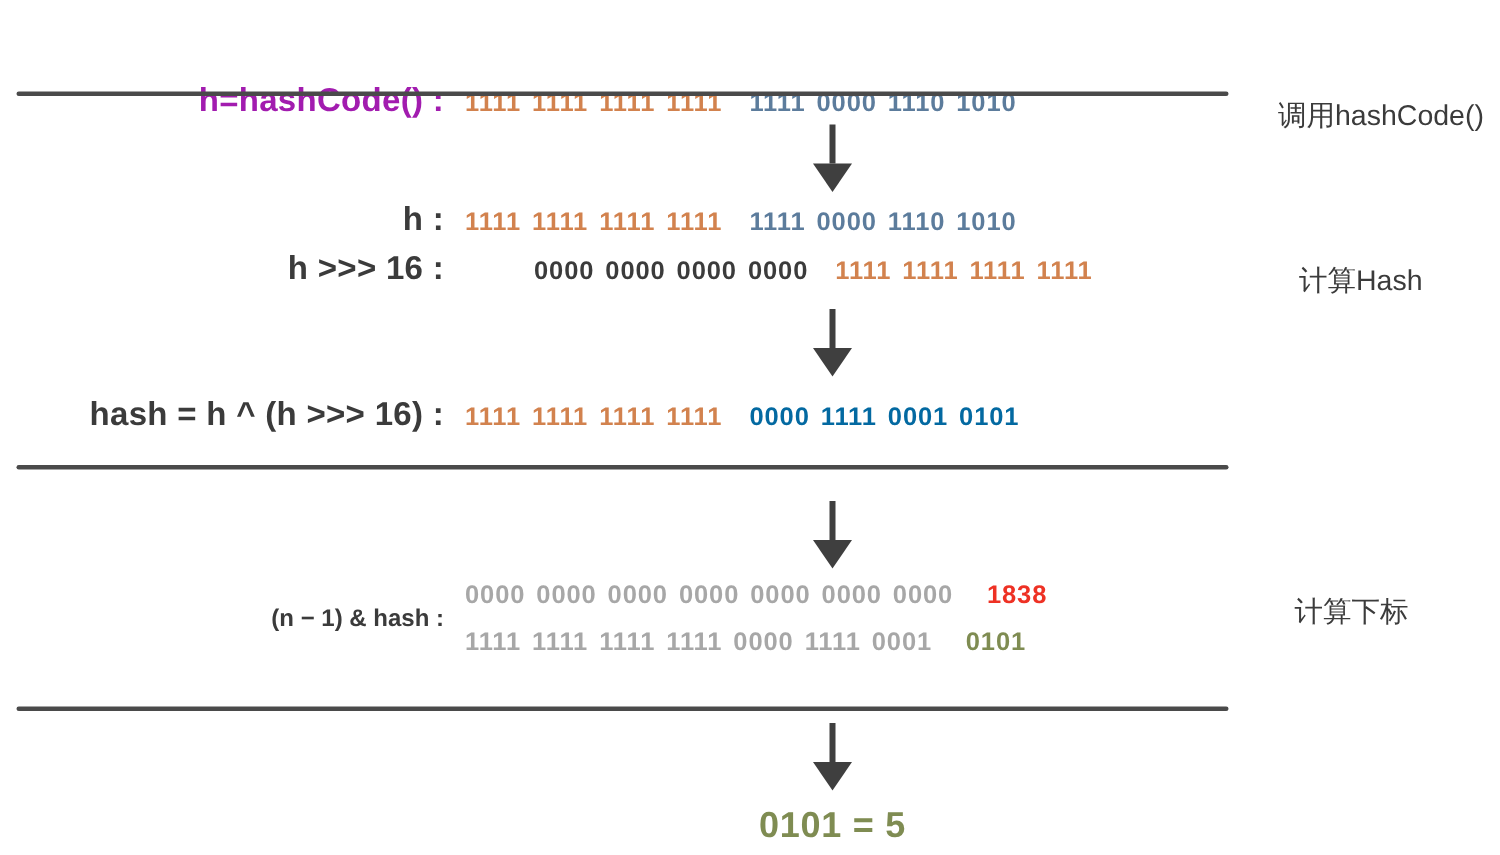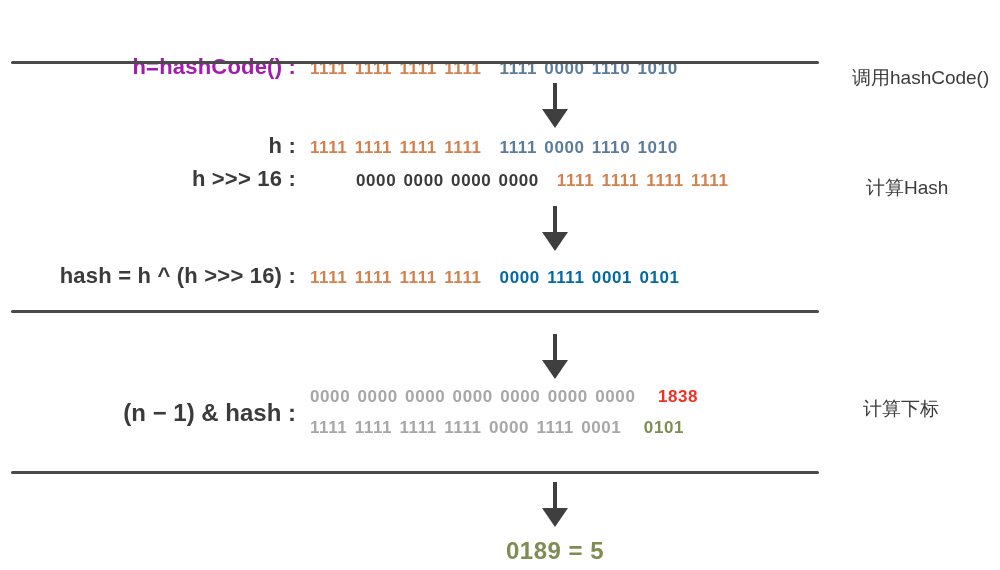--- a/index.html
+++ b/index.html
@@ -62,21 +62,21 @@
   }
   .index-label {
     position: absolute;
     left: 0;
     top: 383px;
     width: 296px;
     height: 59px;
     display: flex;
     align-items: center;
     justify-content: flex-end;
-    font-size: 24px;
+    font-size: 16px;
     font-weight: 700;
     color: #3B3B3B;
     white-space: pre;
   }
   .index-bits { position: absolute; left: 310px; height: 28px; line-height: 28px; white-space: nowrap; }
   .result {
     position: absolute;
     left: 455px;
     top: 537px;
     width: 200px;
@@ -148,15 +148,15 @@
   </div>
   <div class="side-label" style="left: 863px; top: 397px; color: rgb(59, 59, 59);">计算下标</div>
 
   <div class="divider" style="top:471px"></div>
 
   <div class="arrow" style="top:482px">
     <div class="stem"></div>
       <div class="head"></div>
   </div>
 
-  <div class="result" style="color: rgb(127, 140, 82);">0189 = 5</div>
+  <div class="result" style="color: rgb(127, 140, 82);">0101 = 5</div>
 
 </div>
 
 </body></html>

